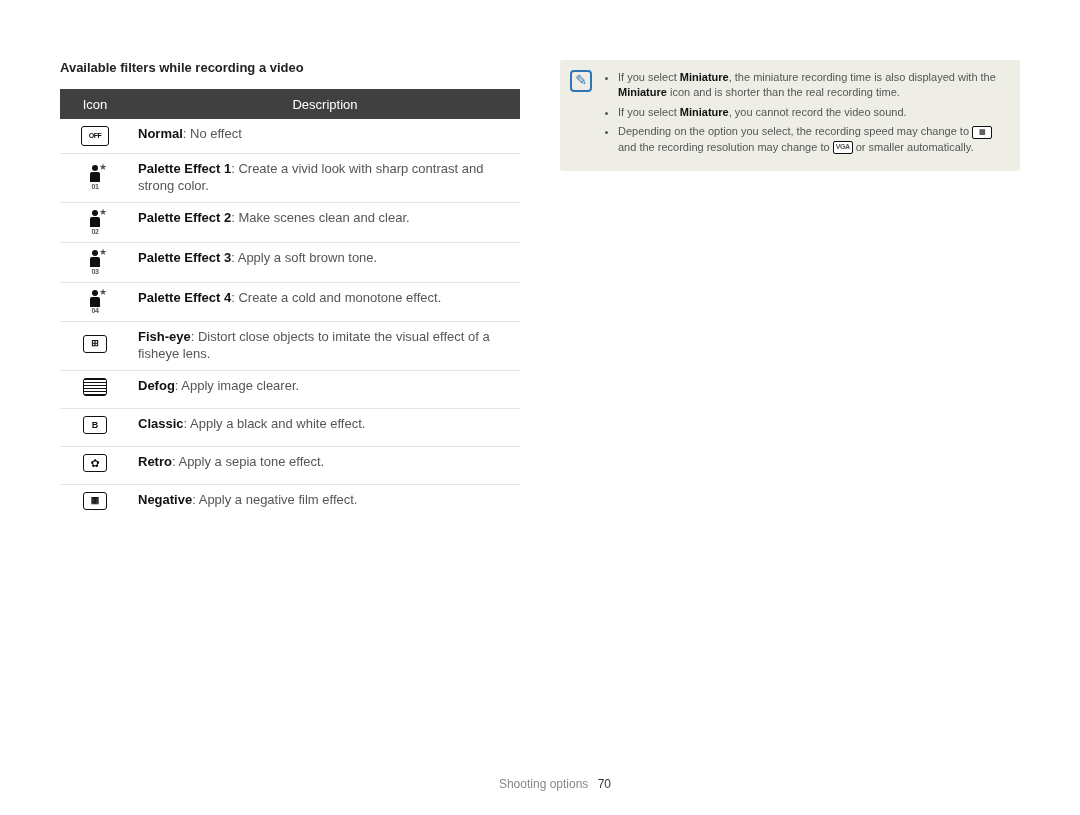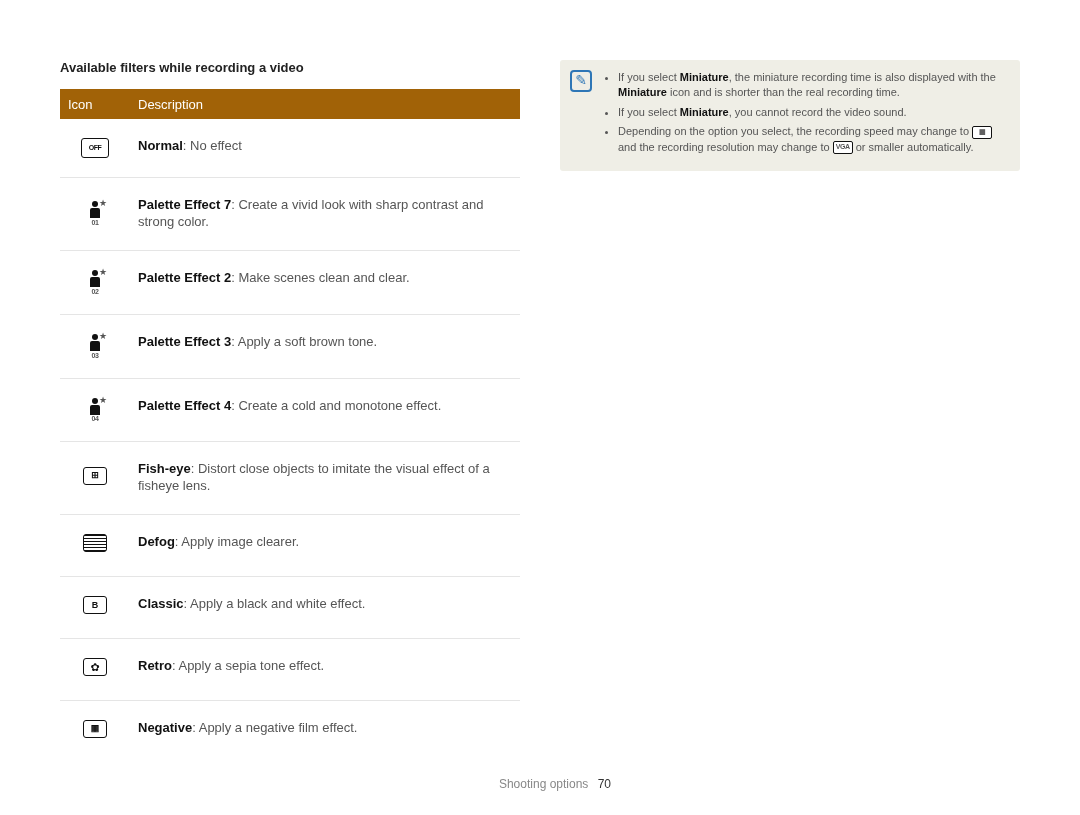--- a/index.html
+++ b/index.html
@@ -41,32 +41,32 @@
     font-weight: bold;
     color: #222;
     margin-bottom: 14px;
   }
   .tbl {
     width: 100%;
     border-collapse: collapse;
     font-size: 13px;
   }
   .tbl thead th {
-    background: #a16207;
+    background: #404040;
     color: #ffffff;
     font-weight: normal;
-    text-align: left;
+    text-align: center;
     padding: 4px 8px;
     height: 22px;
     vertical-align: middle;
   }
   .tbl thead th.icon-col { width: 54px; }
   .tbl tbody td {
     border-bottom: 1px solid #e5e5e5;
-    padding: 19px 8px;
+    padding: 7px 8px;
     vertical-align: top;
     line-height: 1.3;
     color: #555;
   }
   .tbl tbody tr:last-child td { border-bottom: none; }
   .tbl td.icon-cell {
     text-align: center;
     vertical-align: middle;
     width: 54px;
   }
@@ -256,21 +256,21 @@
             <th>Description</th>
           </tr>
         </thead>
         <tbody>
           <tr>
             <td class="icon-cell"><span class="ico ico-off">OFF</span></td>
             <td class="desc"><b>Normal</b><span>: No effect</span></td>
           </tr>
           <tr>
             <td class="icon-cell"><span class="ico-person"><span class="star">★</span><span class="num">01</span></span></td>
-            <td class="desc"><b>Palette Effect 7</b><span>: Create a vivid look with sharp contrast and strong color.</span></td>
+            <td class="desc"><b>Palette Effect 1</b><span>: Create a vivid look with sharp contrast and strong color.</span></td>
           </tr>
           <tr>
             <td class="icon-cell"><span class="ico-person"><span class="star">★</span><span class="num">02</span></span></td>
             <td class="desc"><b>Palette Effect 2</b><span>: Make scenes clean and clear.</span></td>
           </tr>
           <tr>
             <td class="icon-cell"><span class="ico-person"><span class="star">★</span><span class="num">03</span></span></td>
             <td class="desc"><b>Palette Effect 3</b><span>: Apply a soft brown tone.</span></td>
           </tr>
           <tr>

